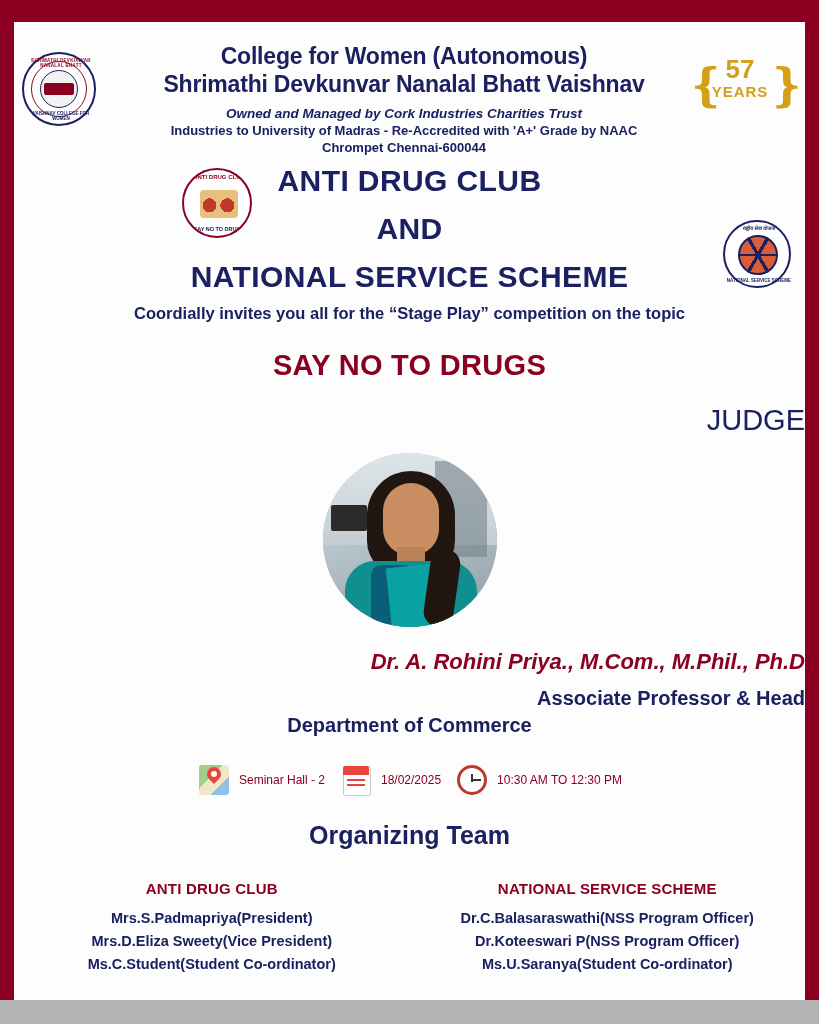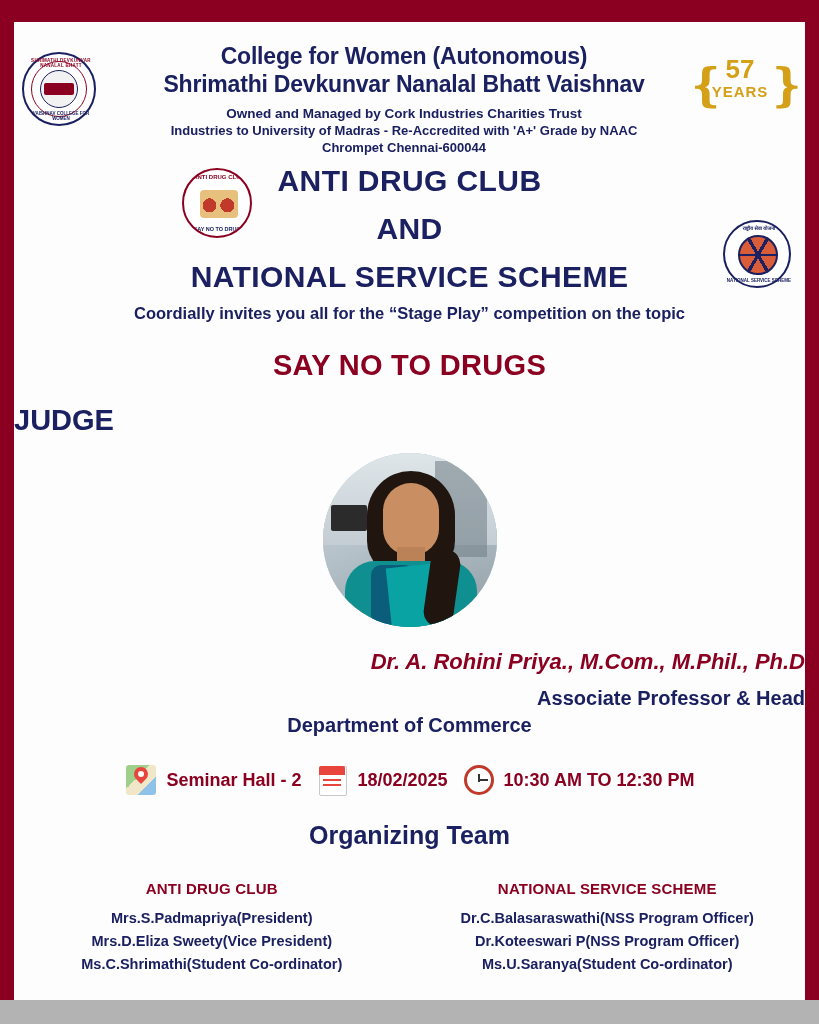--- a/index.html
+++ b/index.html
@@ -125,20 +125,21 @@
     font-weight: bold;
     color: #1a2060;
     line-height: 1.22;
     letter-spacing: -0.2px;
   }
   .owned-line {
     font-size: 13.5px;
     font-weight: bold;
     color: #1a2060;
     margin-top: 8px;
+    font-style: italic;
   }
   .affil-line {
     font-size: 13px;
     font-weight: bold;
     color: #1a2060;
     margin-top: 2px;
   }
   .addr-line {
     font-size: 13px;
     font-weight: bold;
@@ -286,23 +287,23 @@
   }
   .topic {
     text-align: center;
     font-size: 29px;
     font-weight: bold;
     color: #8b0021;
     margin-top: 26px;
     letter-spacing: 0.3px;
   }
   .judge-label {
-    text-align: left;
+    text-align: right;
     font-size: 29px;
-    font-weight: bold;
+    font-weight: normal;
     color: #1a2060;
     margin-top: 22px;
   }
 
   
   .photo-wrap {
     margin: 16px auto 0;
     width: 174px;
     height: 174px;
     border-radius: 50%;
@@ -395,22 +396,22 @@
     align-items: center;
     gap: 14px;
     margin-top: 26px;
   }
   .meta-item {
     display: flex;
     align-items: center;
     gap: 8px;
   }
   .meta-text {
-    font-size: 18px;
-    font-weight: bold;
+    font-size: 12px;
+    font-weight: normal;
     color: #8b0021;
   }
   .icon-pin, .icon-cal, .icon-clock {
     width: 34px; height: 34px;
     position: relative;
     flex: 0 0 auto;
   }
   .icon-pin .map {
     position: absolute; inset: 2px;
     background: linear-gradient(135deg, #9fd08b 0 40%, #efe7c8 40% 70%, #8fc2e8 70%);
@@ -622,21 +623,21 @@
 
     <div class="org-title">Organizing Team</div>
 
     <div class="teams">
 
       <div class="team">
         <div class="team-head">ANTI DRUG CLUB</div>
         <div class="team-list">
           <div class="team-member">Mrs.S.Padmapriya(President)</div>
           <div class="team-member">Mrs.D.Eliza Sweety(Vice President)</div>
-          <div class="team-member">Ms.C.Shrimathi(Student Co-ordinator)</div>
+          <div class="team-member">Ms.C.Student(Student Co-ordinator)</div>
         </div>
       </div>
 
       <div class="team">
         <div class="team-head">NATIONAL SERVICE SCHEME</div>
         <div class="team-list">
           <div class="team-member">Dr.C.Balasaraswathi(NSS Program Officer)</div>
           <div class="team-member">Dr.Koteeswari P(NSS Program Officer)</div>
           <div class="team-member">Ms.U.Saranya(Student Co-ordinator)</div>
         </div>

